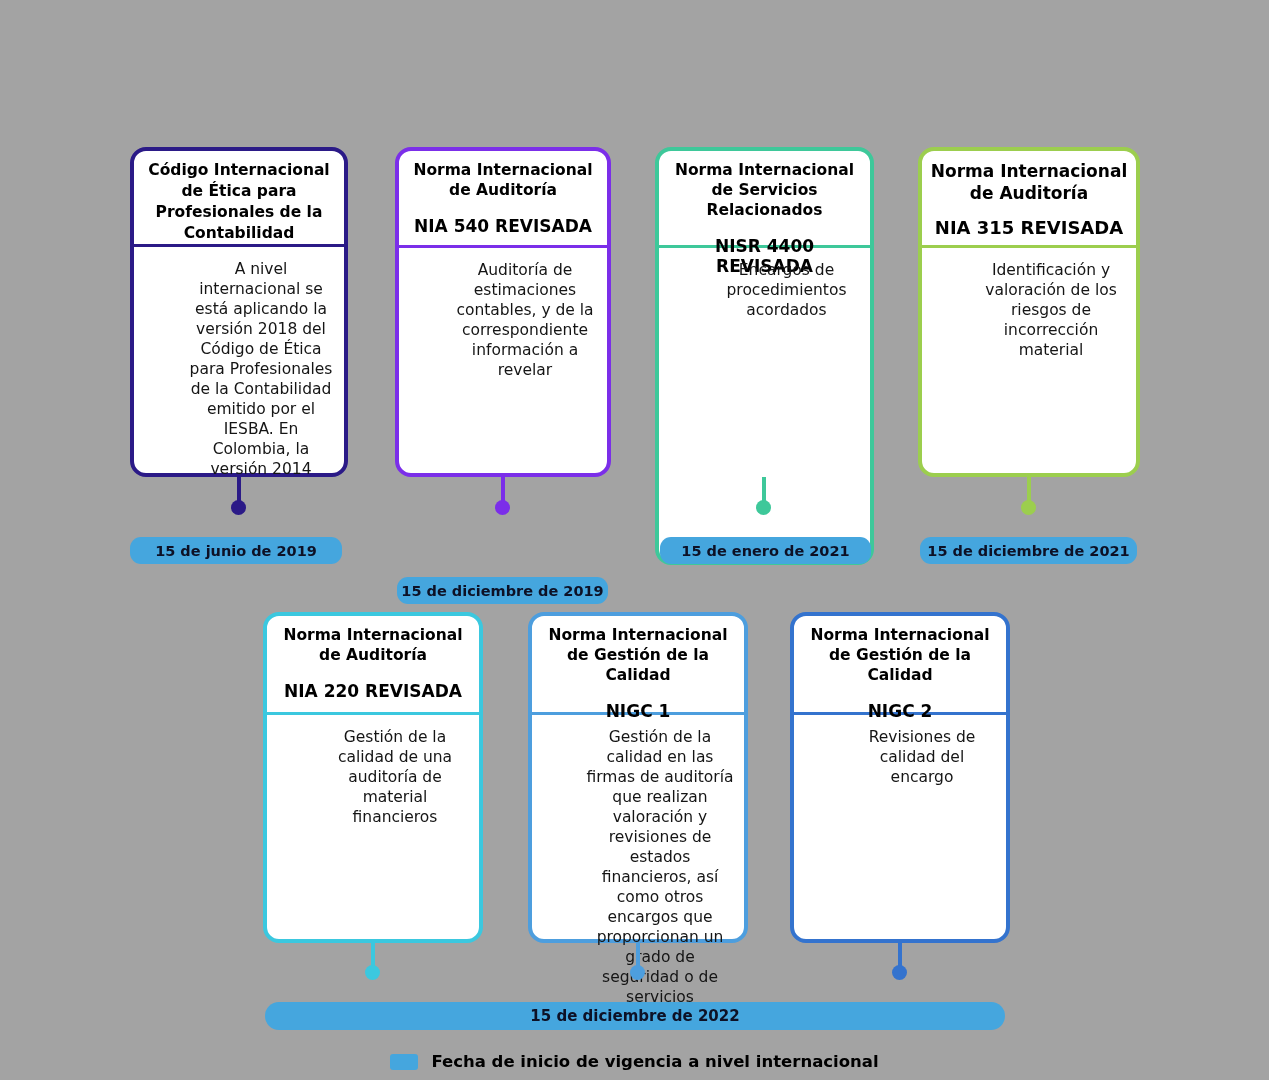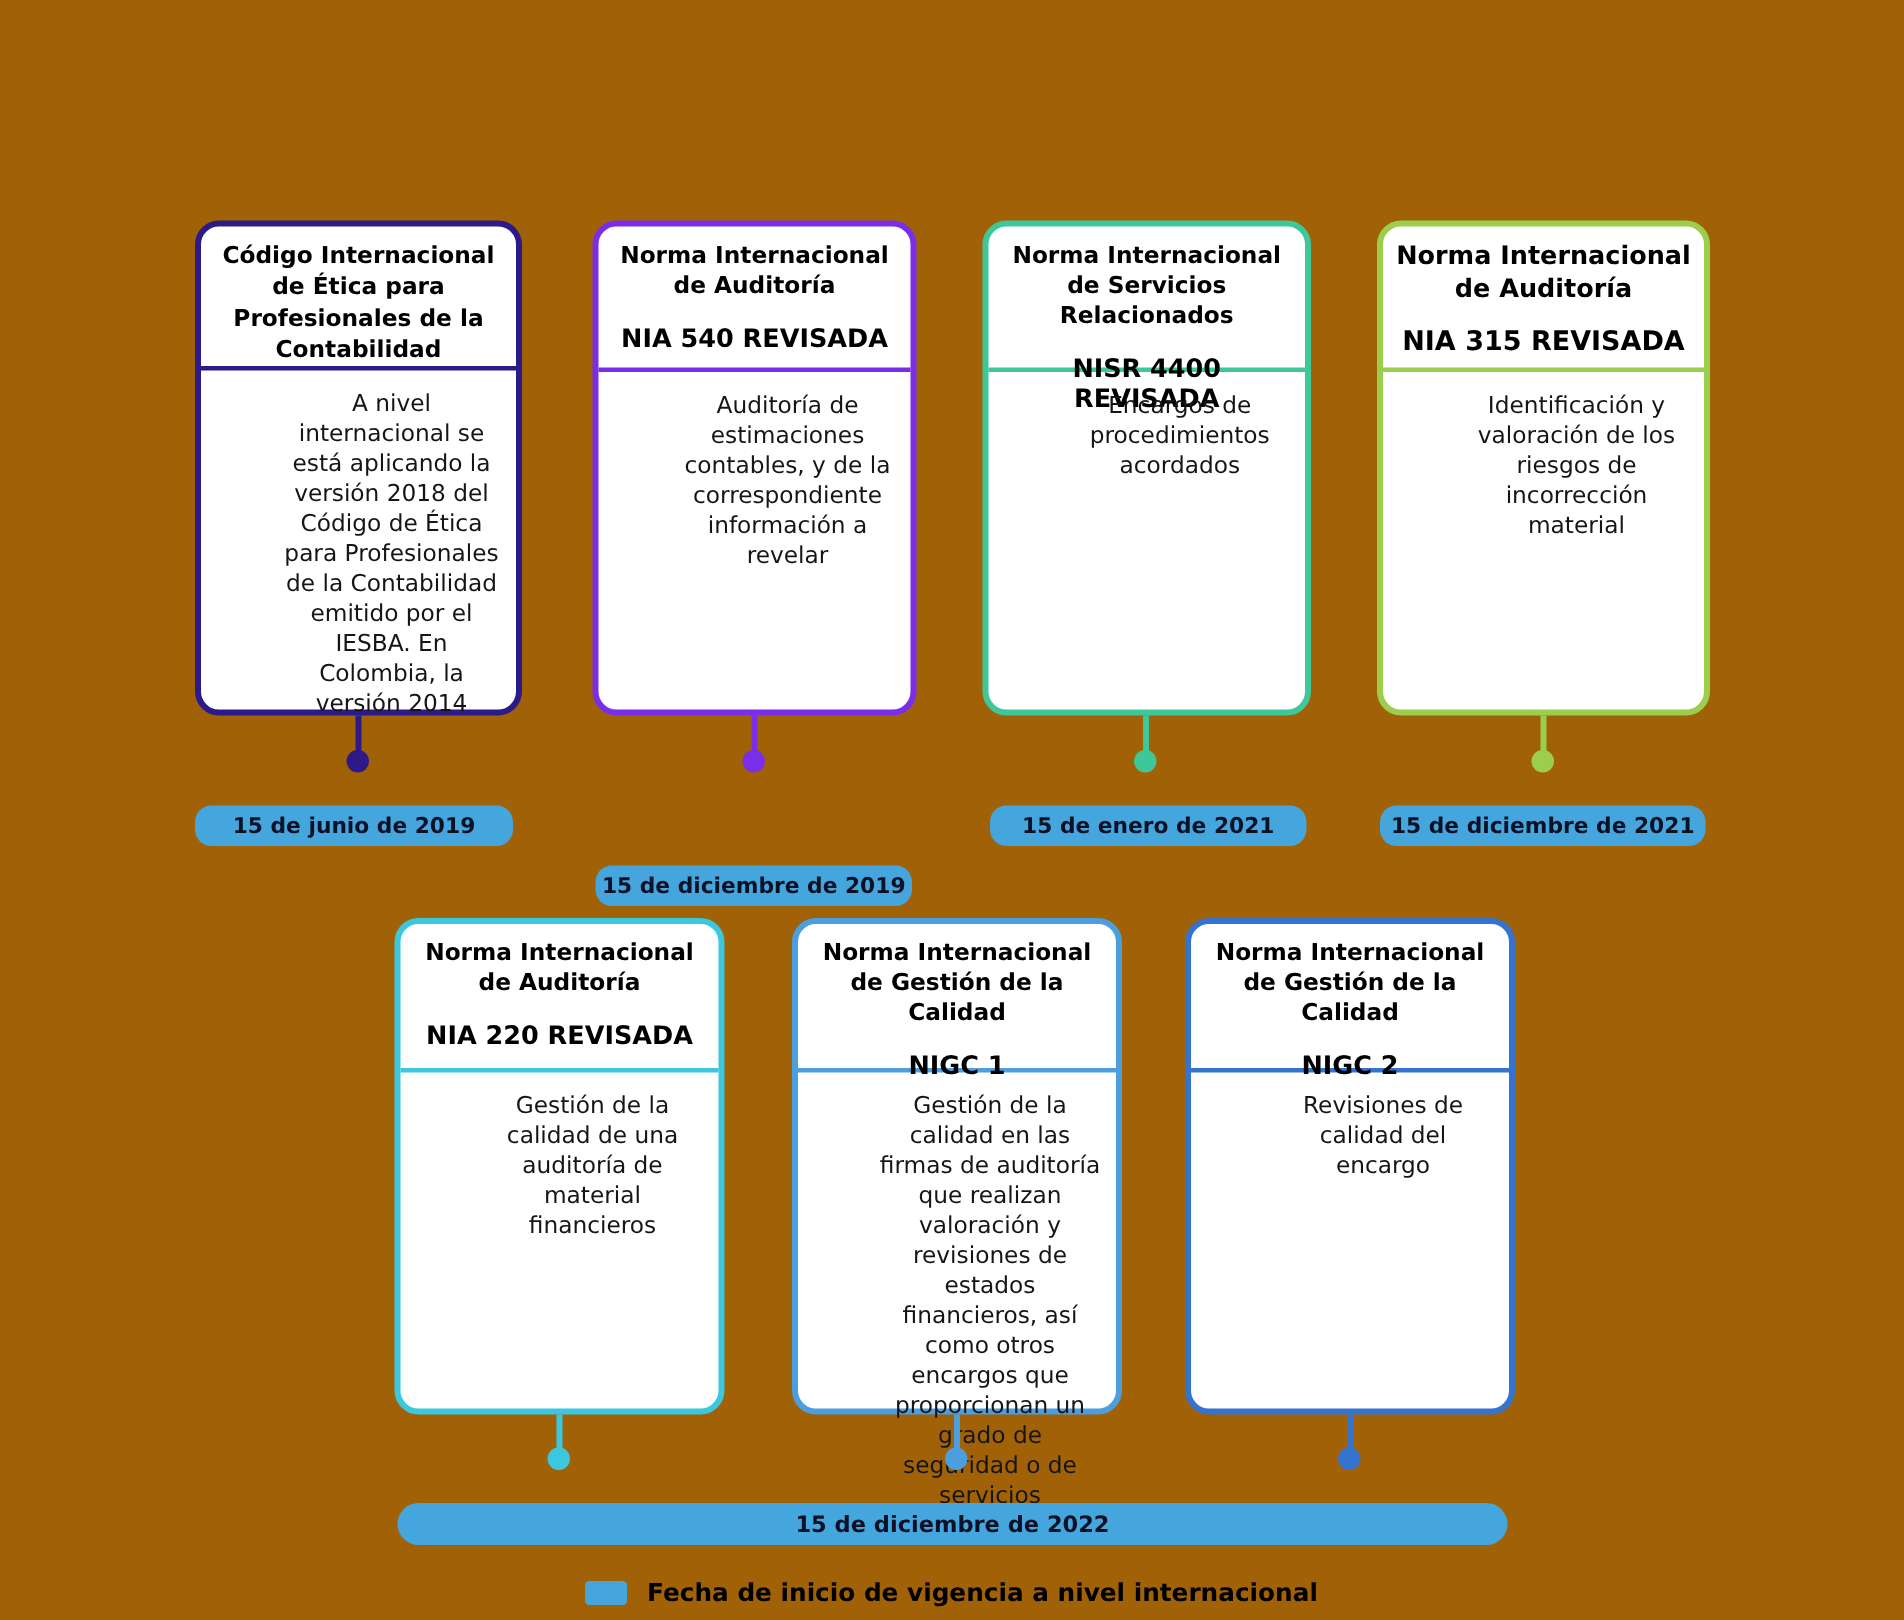--- a/index.html
+++ b/index.html
@@ -1,17 +1,17 @@
 <!DOCTYPE html>
 <html><head>
 <meta charset="utf-8">
 <style>
   html,body{margin:0;padding:0;background:#ffffff;}
   body{font-family:"DejaVu Sans","Liberation Sans",sans-serif;color:#111;}
-  .stage{position:relative;width:1269px;height:1080px;background:#a16207;overflow:hidden;}
+  .stage{position:relative;width:1269px;height:1080px;background:#a3a3a3;overflow:hidden;}
 
   
   .card{
     position:absolute;
     background:#fff;
     border:4px solid #999;
     border-radius:16px;
     box-sizing:border-box;
     display:flex;
     flex-direction:column;
@@ -49,21 +49,21 @@
   }
   .card-desc{
     font-size:15.5px;
     line-height:20px;
     color:#151515;
   }
 
   
   .c0{left:130px;top:147px;width:218px;height:330px;}
   .c1{left:395px;top:147px;width:216px;height:330px;}
-  .c2{left:655px;top:147px;width:219px;height:330px;}
+  .c2{left:655px;top:147px;width:219px;height:418px;}
   .c3{left:918px;top:147px;width:222px;height:330px;}
   
   .c4{left:263px;top:612px;width:220px;height:331px;}
   .c5{left:528px;top:612px;width:220px;height:331px;}
   .c6{left:790px;top:612px;width:220px;height:331px;}
 
   
   .stem{position:absolute;width:4px;background:#999;}
   .dot{position:absolute;width:15px;height:15px;border-radius:50%;background:#999;}
   .s0{left:237px;top:477px;height:27px;} .d0{left:231px;top:500px;}

